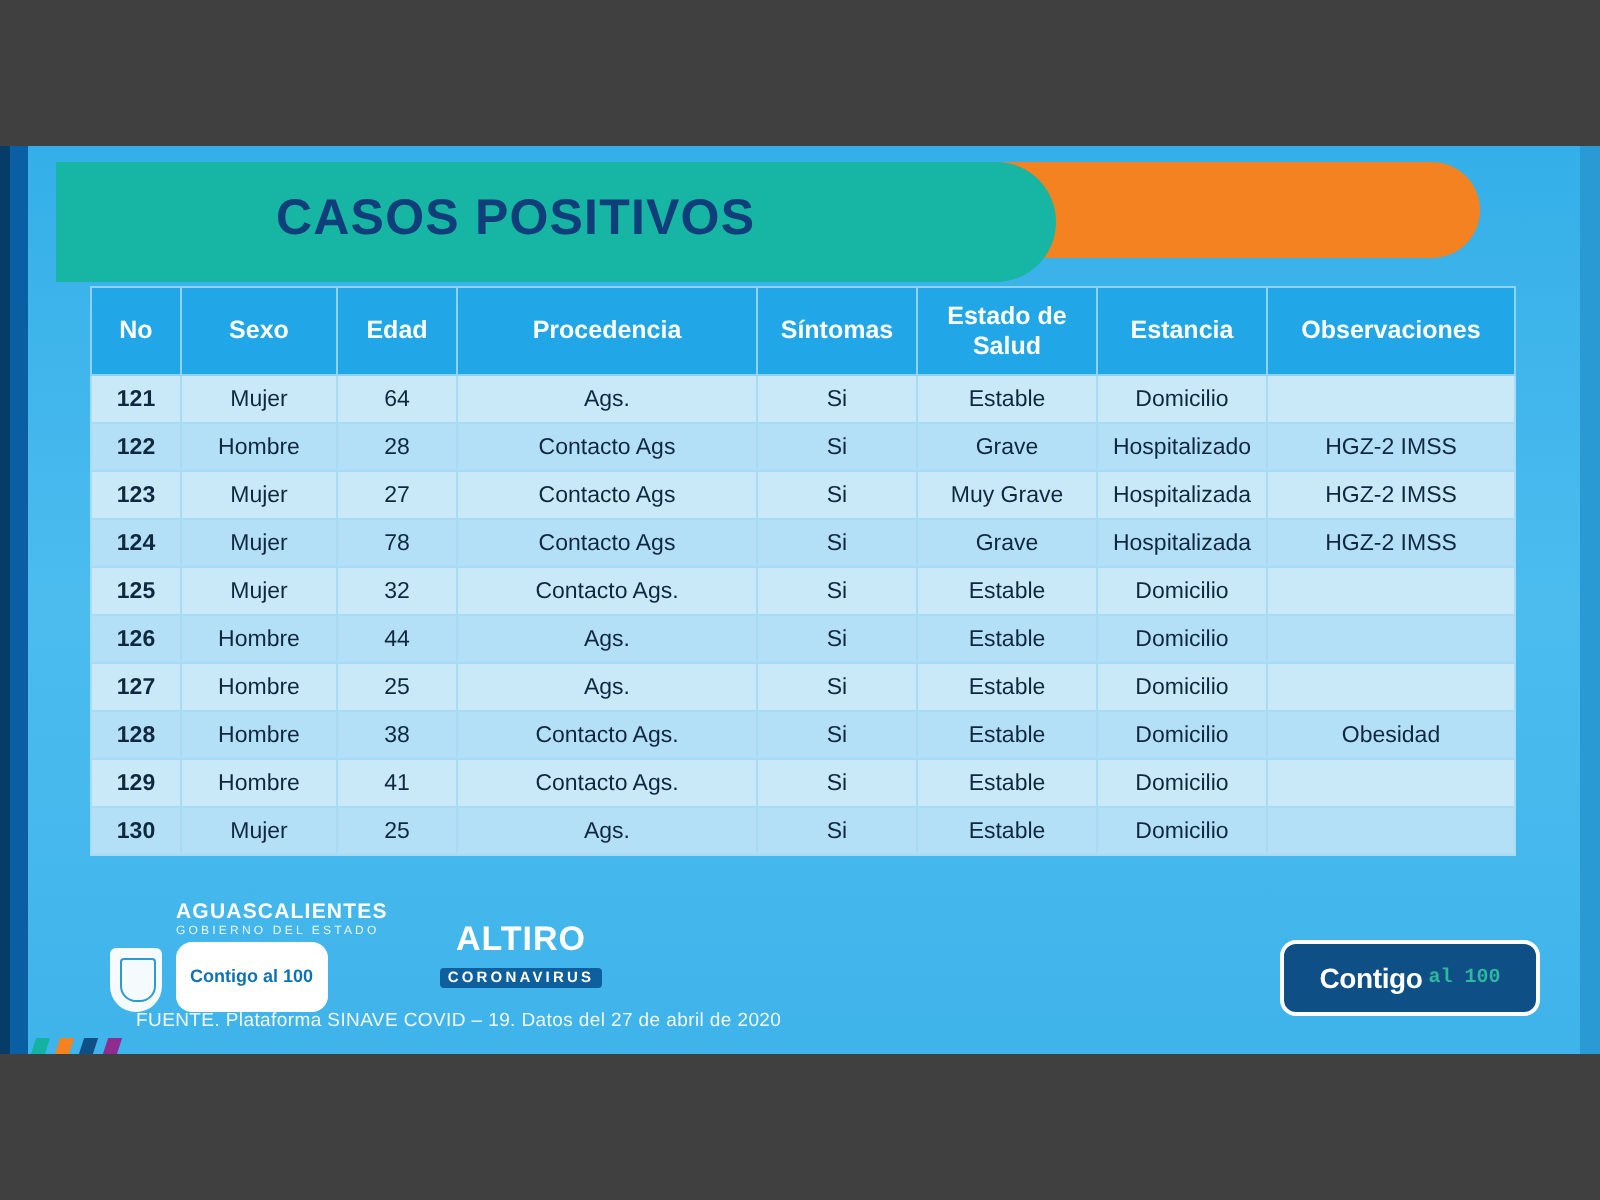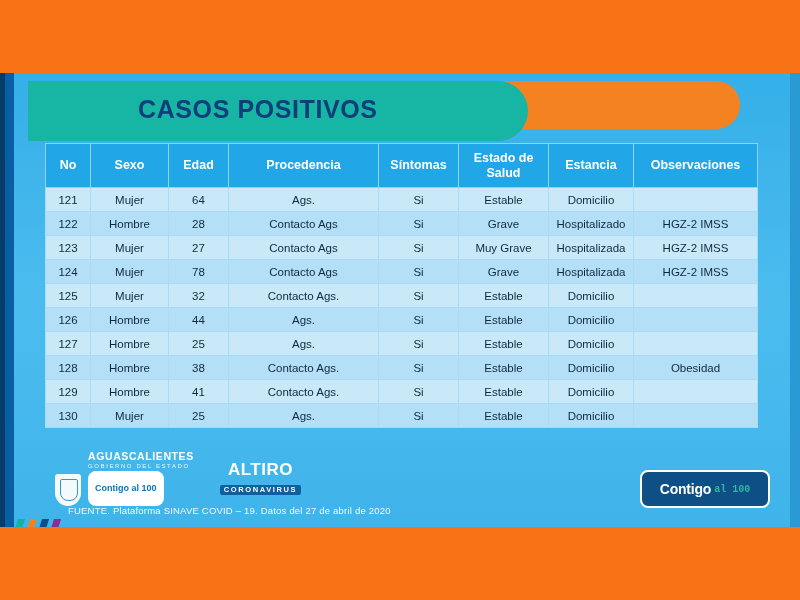--- a/index.html
+++ b/index.html
@@ -10,21 +10,21 @@
   body {
     width: 800px;
     height: 600px;
     font-family: "Liberation Sans", sans-serif;
     overflow: hidden;
   }
   .stage {
     position: relative;
     width: 800px;
     height: 600px;
-    background: #f97316;
+    background: #404040;
   }
   
   .slide {
     position: absolute;
     left: 0;
     top: 73px;
     width: 800px;
     height: 454px;
     background: #3ab2ea;
     background: linear-gradient(180deg, #34afe8 0%, #4cbcef 50%, #3fb4ea 100%);
@@ -113,21 +113,21 @@
     font-size: 11.5px;
     color: #10283f;
     text-align: center;
     padding: 5px 2px;
     border: 1px solid #a8dcf5;
     height: 24px;
     box-sizing: border-box;
   }
   table.casos tr.row-a td { background: #c9e9f9; }
   table.casos tr.row-b td { background: #b4e0f7; }
-  table.casos td.no-col { font-weight: normal; }
+  table.casos td.no-col { font-weight: bold; }
 
   
   col.c0 { width: 45px; }
   col.c1 { width: 78px; }
   col.c2 { width: 60px; }
   col.c3 { width: 150px; }
   col.c4 { width: 80px; }
   col.c5 { width: 90px; }
   col.c6 { width: 85px; }
   col.c7 { width: 124px; }

